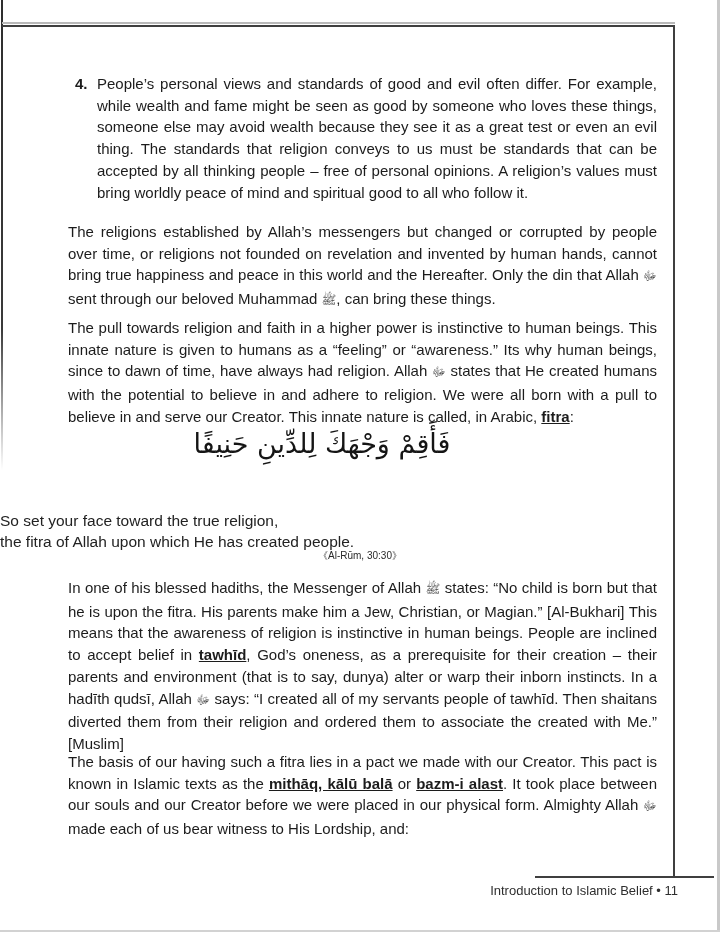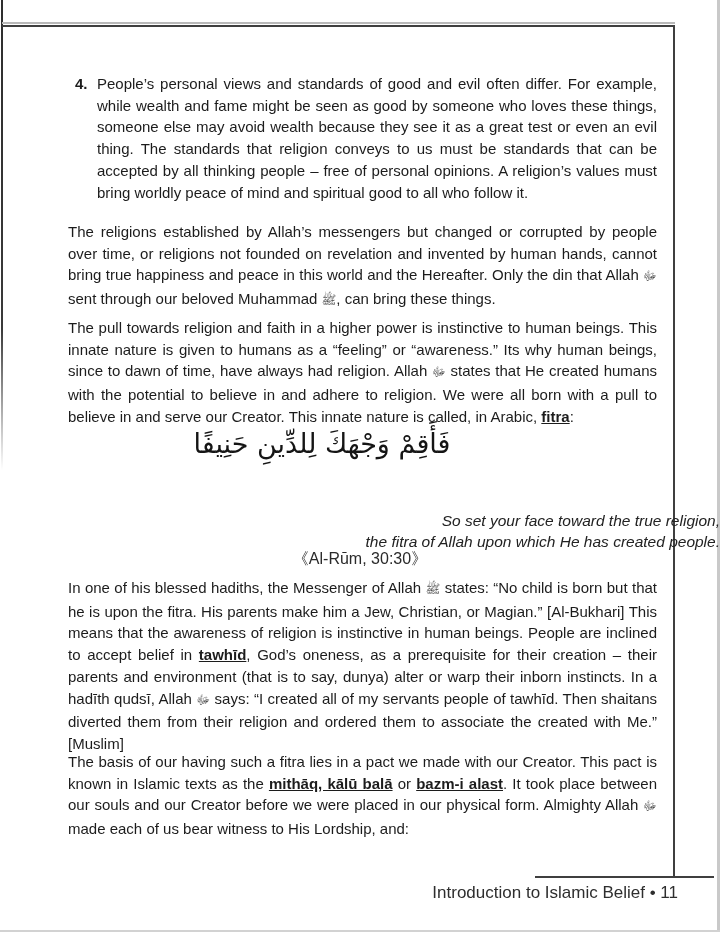--- a/index.html
+++ b/index.html
@@ -52,31 +52,31 @@
   .seg-honorific { font-size: 0.82em; color: #3a3a3a; letter-spacing: -0.5px; }
   
   .arabic {
     position: absolute; left: 0; top: 424px; width: 644px;
     text-align: center; direction: rtl;
     font-size: 27px; line-height: 40px; color: #151515;
     font-family: "DejaVu Sans", "Liberation Sans", sans-serif;
   }
   .translation {
     position: absolute; left: 0; top: 511px; width: 720px;
-    text-align: right; font-style: italic;
+    text-align: left; 
     font-size: 15.5px; line-height: 20.5px; color: #222222;
   }
   .citation {
     position: absolute; left: 0; top: 549px; width: 720px;
-    text-align: center; font-size: 16px; color: #2a2a2a;
+    text-align: center; font-size: 10px; color: #2a2a2a;
   }
   
   .footer-text {
     position: absolute; top: 883px; left: 424px; width: 254px;
-    text-align: right; font-size: 17px; color: #2e2e2e;
+    text-align: right; font-size: 13px; color: #2e2e2e;
   }
 </style>
 </head>
 <body>
 
 <div class="page">
 
   <div class="edge-left"></div>
   <div class="edge-right-band"></div>
   <div class="edge-bottom"></div>

